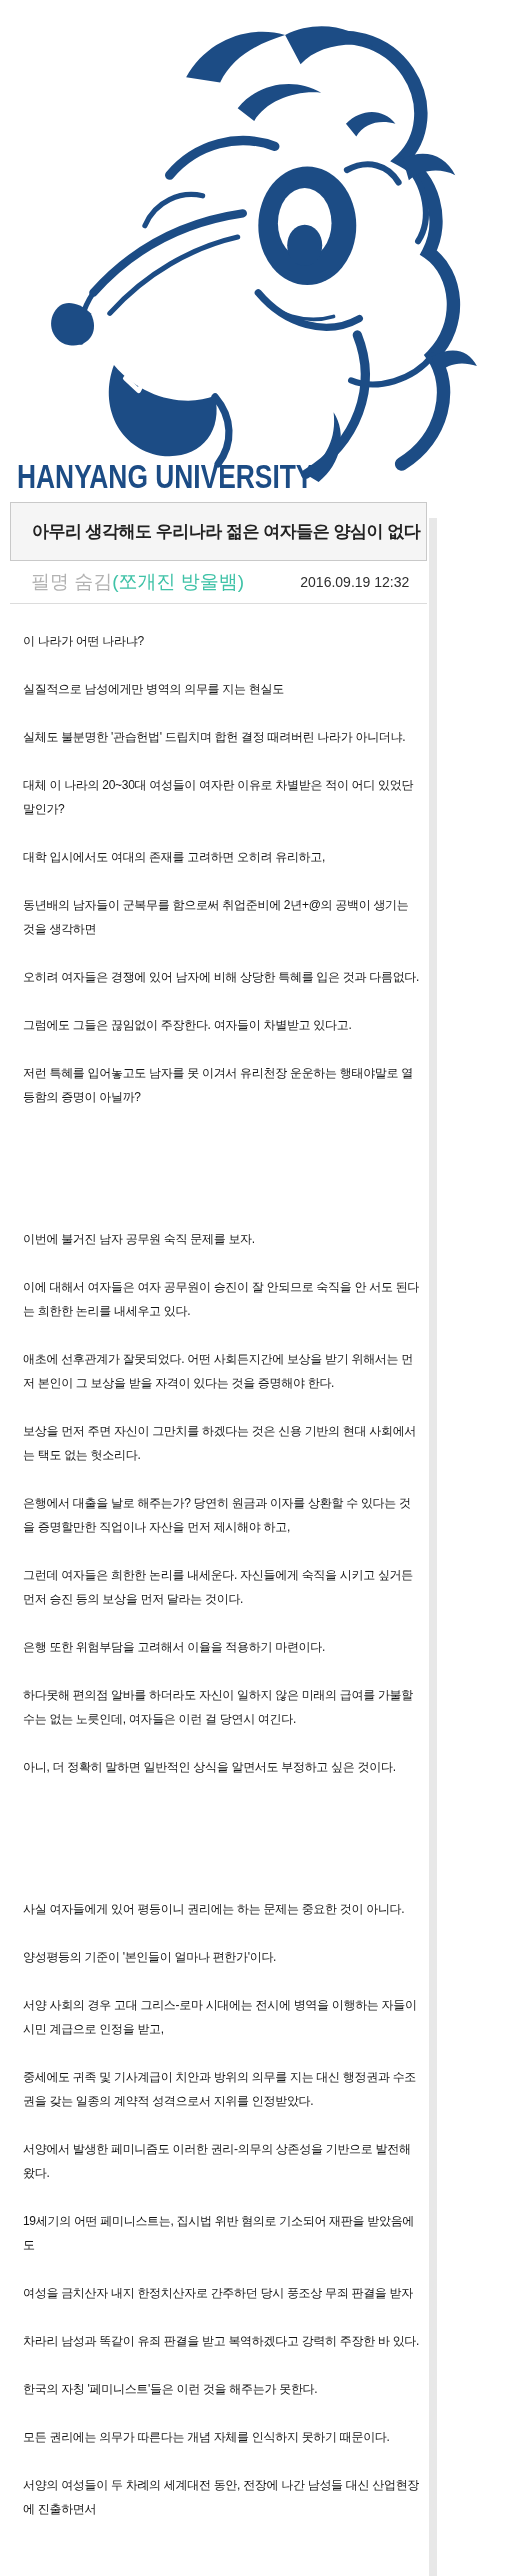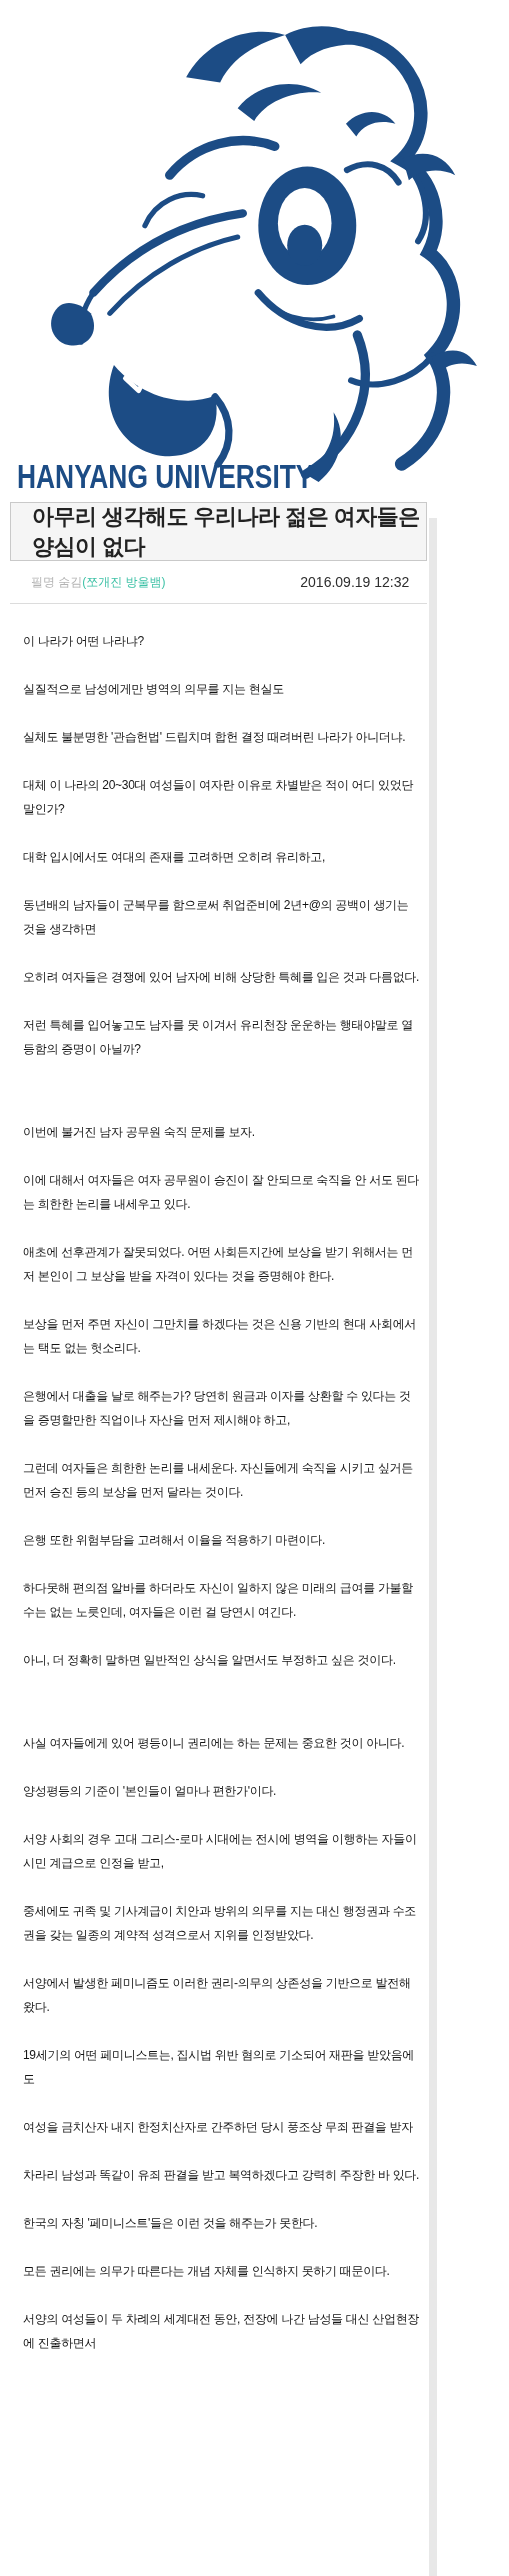--- a/index.html
+++ b/index.html
@@ -9,34 +9,34 @@
   
   .logo-wrap{position:relative;width:510px;height:502px;}
   .logo-svg{position:absolute;left:15.5px;top:4.1px;}
 
   
   .side-strip{position:absolute;left:429px;top:518px;width:8.2px;height:3122px;background:#e8e8e8;}
 
   
   .title-box{margin-left:10.3px;width:417px;height:59px;background:#f5f5f5;
              border:0.5px solid #c9c9c9;box-sizing:border-box;display:flex;align-items:center;}
-  .title-box h1{margin:0 0 0 20.6px;font-size:22px;font-weight:bold;color:#222;letter-spacing:-0.5px;}
+  .title-box h1{margin:0 0 0 20.6px;font-size:17px;font-weight:bold;color:#222;letter-spacing:-0.5px;}
 
   
   .meta-row{margin-left:10.3px;width:417px;height:43px;box-sizing:border-box;
             border-bottom:0.5px solid #dcdcdc;display:flex;align-items:center;justify-content:space-between;}
-  .meta-author{margin-left:20.6px;font-size:12px;}
+  .meta-author{margin-left:20.6px;font-size:19px;}
   .meta-author .lbl{color:#b3b3b3;}
   .meta-author .nick{color:#3fc2a7;}
   .meta-date{margin-right:18px;font-size:14px;color:#2e2e2e;}
 
   
   .body-text{margin:25px 0 0 23px;width:398px;}
   .para{margin:0 0 24px 0;font-size:12px;line-height:2.0;color:#141414;letter-spacing:-0.3px;}
-  .para.gap{margin-top:59px;}
+  .para.gap{margin-top:118px;}
 </style>
 </head>
 <body>
 
 <div class="page">
 
   <div class="logo-wrap">
     <svg class="logo-svg" width="464" height="495" viewBox="0 0 900 960">
       <g fill="none" stroke="#1c4c85" stroke-linecap="round">
 
@@ -107,20 +107,21 @@
 
   <div class="body-text">
 
   <p class="para">이 나라가 어떤 나라냐?</p>
       <p class="para">실질적으로 남성에게만 병역의 의무를 지는 현실도</p>
       <p class="para">실체도 불분명한 '관습헌법' 드립치며 합헌 결정 때려버린 나라가 아니더냐.</p>
       <p class="para">대체 이 나라의 20~30대 여성들이 여자란 이유로 차별받은 적이 어디 있었단 말인가?</p>
       <p class="para">대학 입시에서도 여대의 존재를 고려하면 오히려 유리하고,</p>
       <p class="para">동년배의 남자들이 군복무를 함으로써 취업준비에 2년+@의 공백이 생기는 것을 생각하면</p>
       <p class="para">오히려 여자들은 경쟁에 있어 남자에 비해 상당한 특혜를 입은 것과 다름없다.</p>
+      <p class="para">그럼에도 그들은 끊임없이 주장한다. 여자들이 차별받고 있다고.</p>
       <p class="para">저런 특혜를 입어놓고도 남자를 못 이겨서 유리천장 운운하는 행태야말로 열등함의 증명이 아닐까?</p>
       <p class="para gap">이번에 불거진 남자 공무원 숙직 문제를 보자.</p>
       <p class="para">이에 대해서 여자들은 여자 공무원이 승진이 잘 안되므로 숙직을 안 서도 된다는 희한한 논리를 내세우고 있다.</p>
       <p class="para">애초에 선후관계가 잘못되었다. 어떤 사회든지간에 보상을 받기 위해서는 먼저 본인이 그 보상을 받을 자격이 있다는 것을 증명해야 한다.</p>
       <p class="para">보상을 먼저 주면 자신이 그만치를 하겠다는 것은 신용 기반의 현대 사회에서는 택도 없는 헛소리다.</p>
       <p class="para">은행에서 대출을 날로 해주는가? 당연히 원금과 이자를 상환할 수 있다는 것을 증명할만한 직업이나 자산을 먼저 제시해야 하고,</p>
       <p class="para">그런데 여자들은 희한한 논리를 내세운다. 자신들에게 숙직을 시키고 싶거든 먼저 승진 등의 보상을 먼저 달라는 것이다.</p>
       <p class="para">은행 또한 위험부담을 고려해서 이율을 적용하기 마련이다.</p>
       <p class="para">하다못해 편의점 알바를 하더라도 자신이 일하지 않은 미래의 급여를 가불할 수는 없는 노릇인데, 여자들은 이런 걸 당연시 여긴다.</p>
       <p class="para">아니, 더 정확히 말하면 일반적인 상식을 알면서도 부정하고 싶은 것이다.</p>

